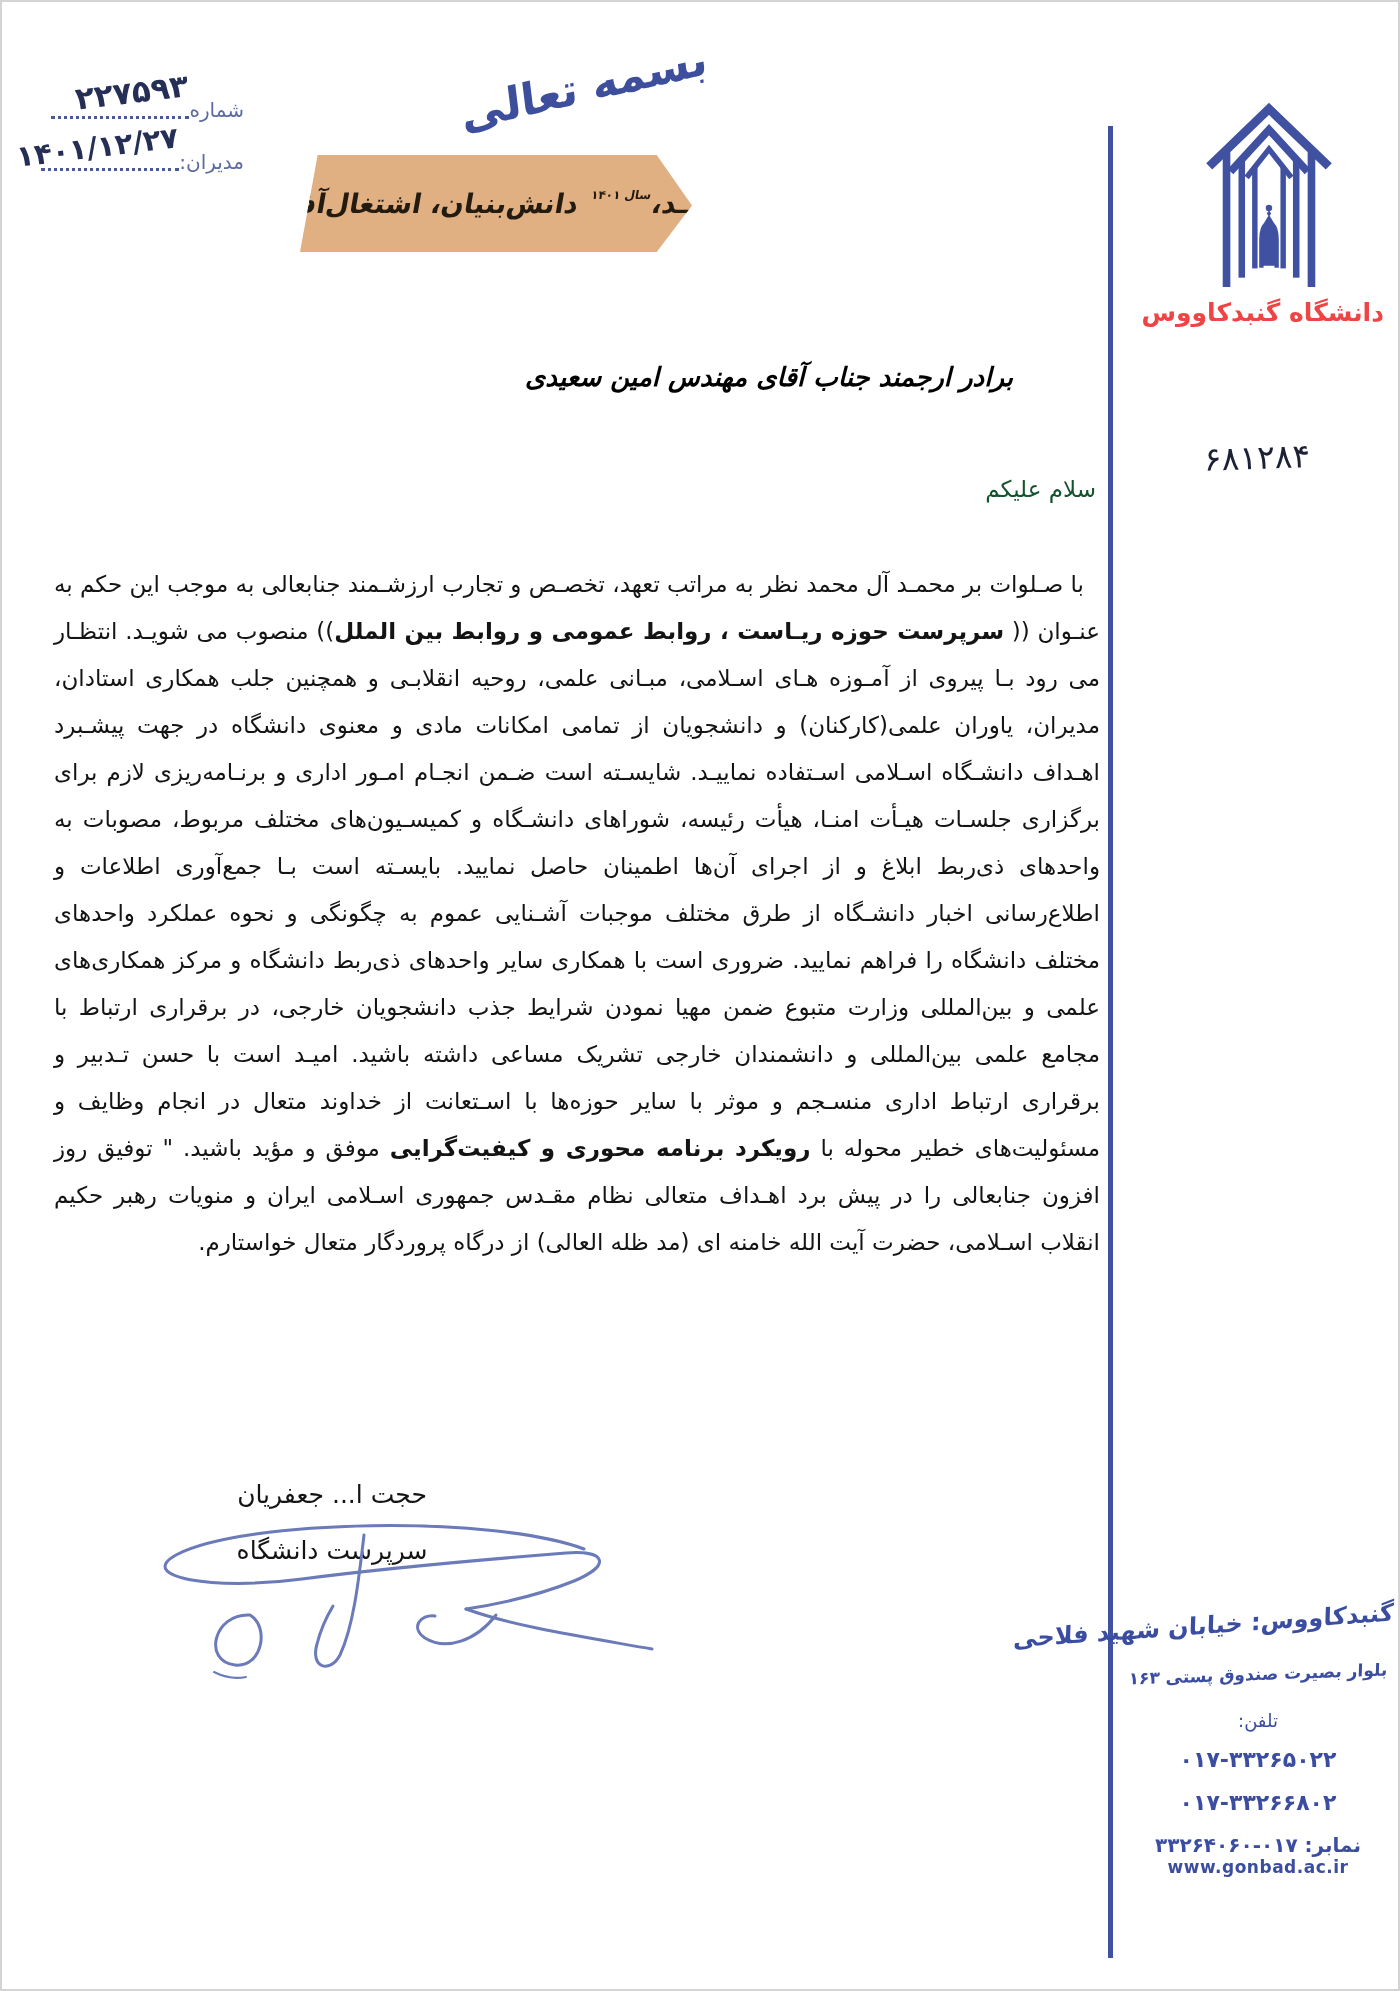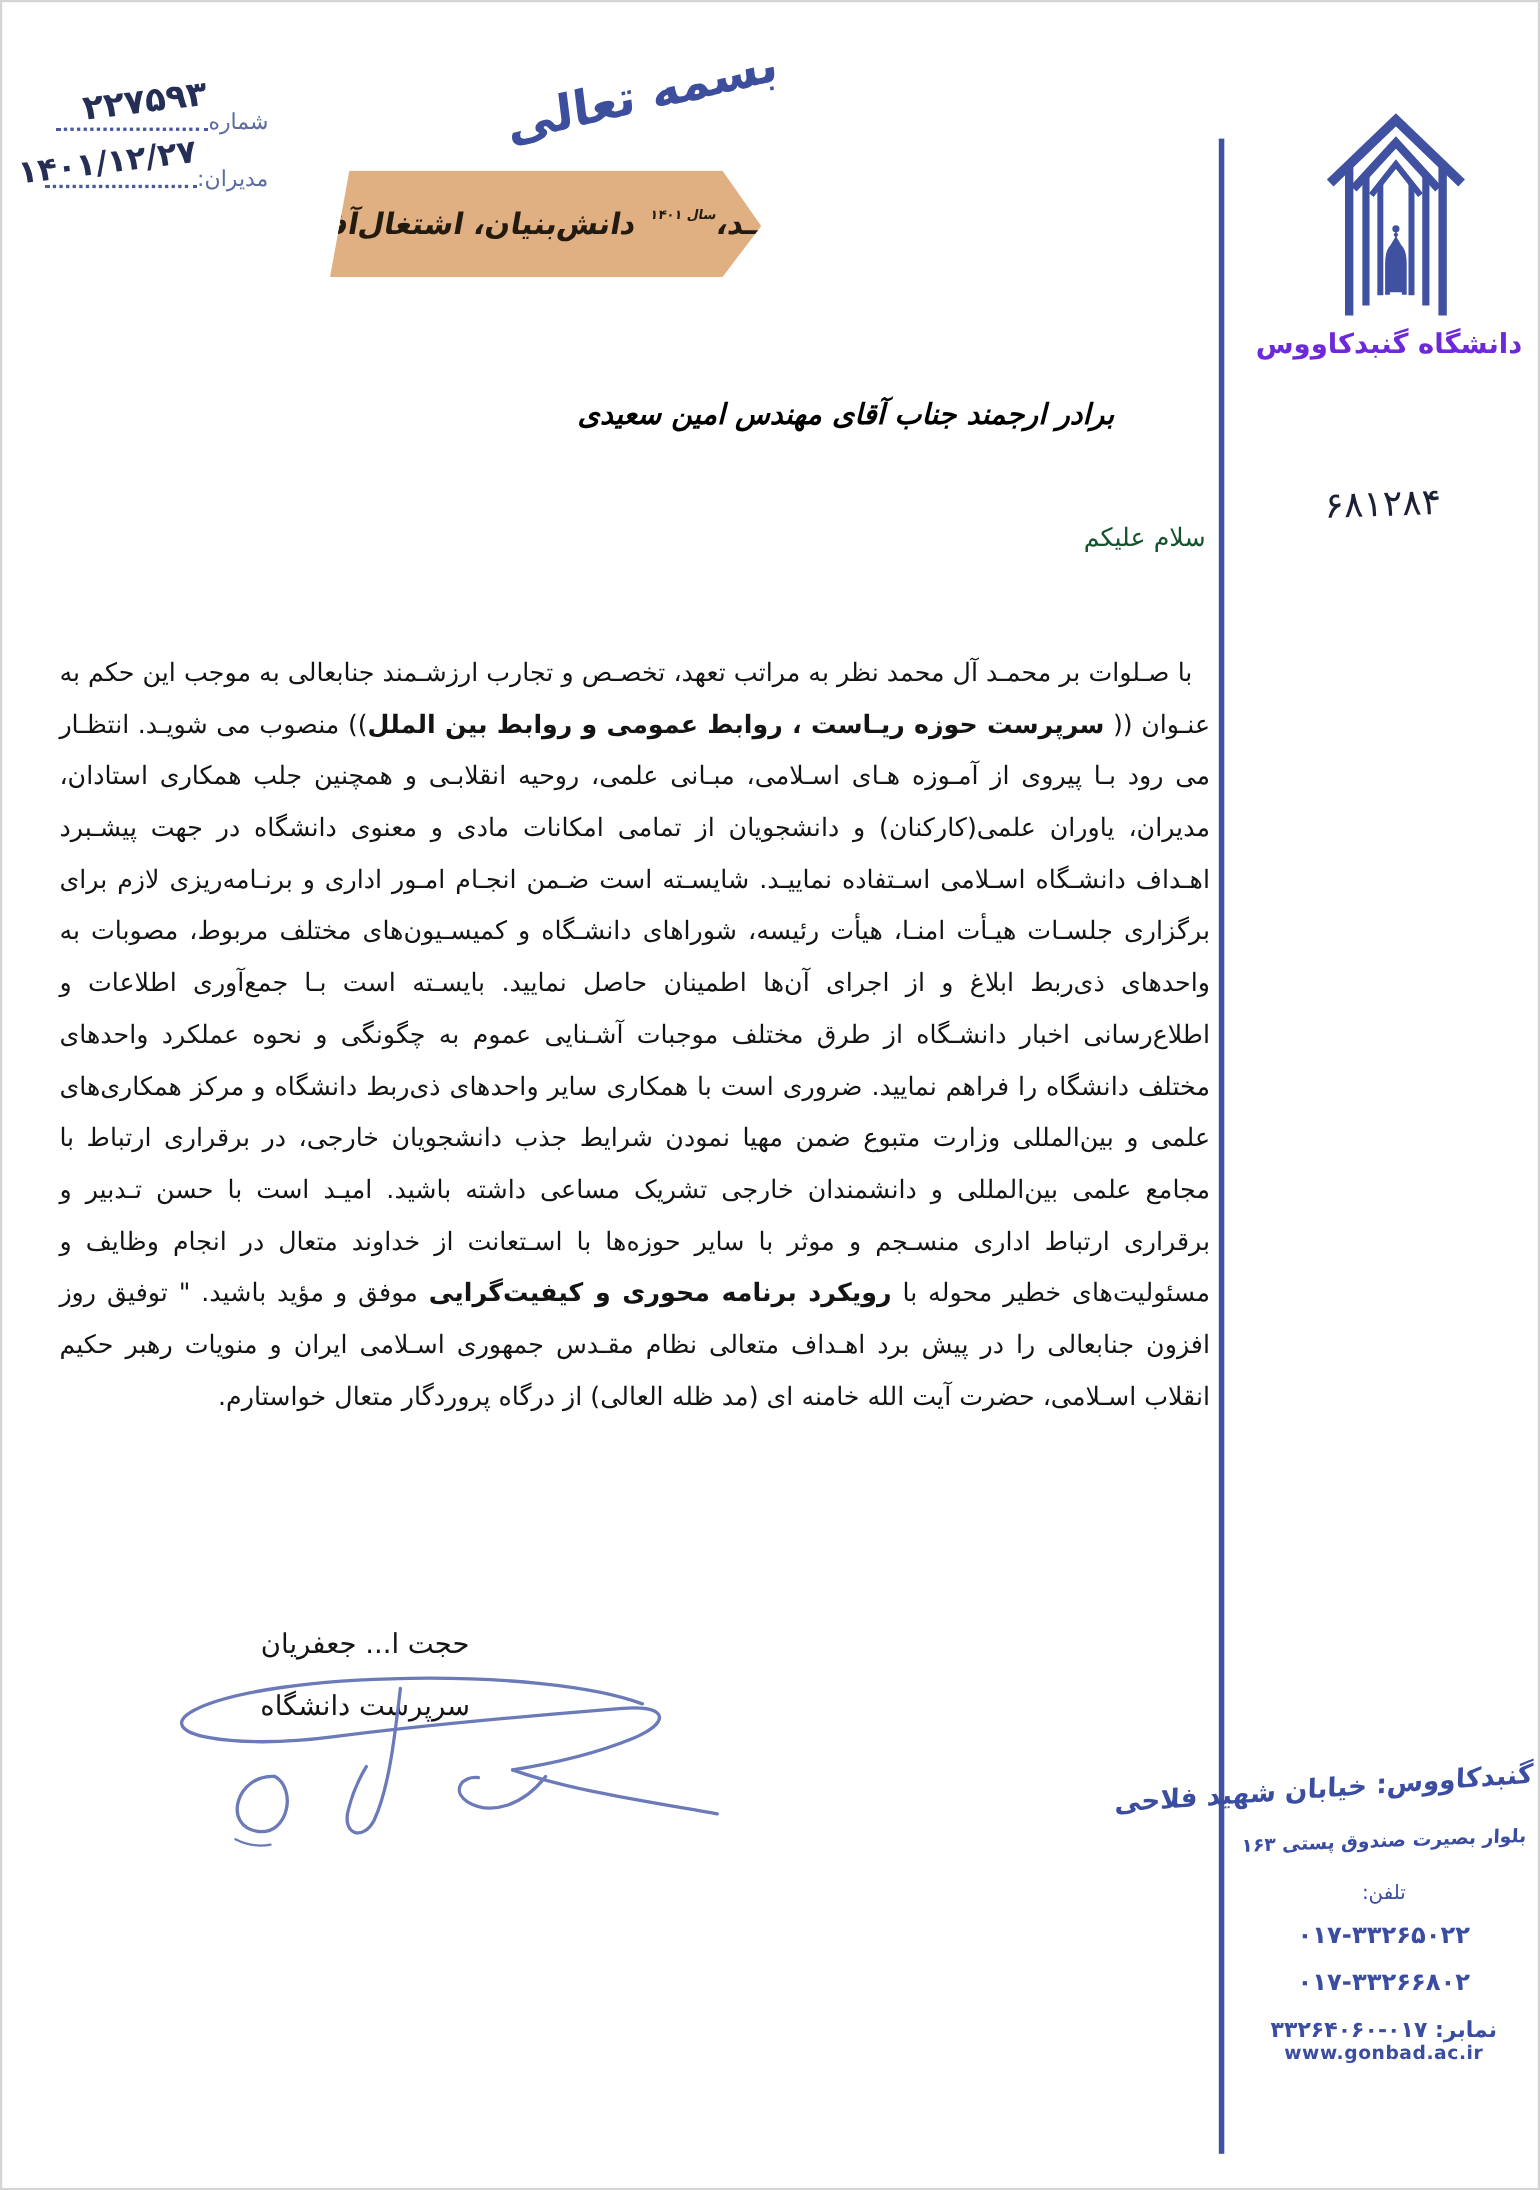--- a/index.html
+++ b/index.html
@@ -37,36 +37,36 @@
     clip-path:polygon(0% 100%, 4.5% 0%, 91% 0%, 100% 52%, 91% 100%);
     display:flex;align-items:center;justify-content:center;
     direction:rtl;color:#241b10;
   }
   .year-banner .slogan{font-size:27px;font-weight:bold;transform:skewX(-10deg);white-space:nowrap;}
   .year-banner .yr{font-size:12px;font-weight:bold;vertical-align:14px;margin:0 2px;}
   
   .v-divider{position:absolute;left:1106px;top:124px;width:5px;height:1832px;background:#3f51a0;}
   .logo-block{position:absolute;left:1152px;top:96px;width:230px;text-align:center;}
   .logo-block svg{display:block;margin:0 auto;}
-  .university-name{margin-top:4px;color:#6d28d9;font-size:25px;font-weight:bold;direction:rtl;white-space:nowrap;}
+  .university-name{margin-top:4px;color:#ef4444;font-size:25px;font-weight:bold;direction:rtl;white-space:nowrap;}
   .handwritten-code{
     position:absolute;left:1150px;top:436px;width:210px;text-align:center;
     font-size:33px;color:#1c2136;direction:rtl;transform:rotate(-2deg);letter-spacing:4px;
   }
   
   .recipient{
     position:absolute;right:385px;top:360px;
     direction:rtl;font-size:26px;font-weight:bold;color:#000000;white-space:nowrap;font-style:italic;
   }
   .greeting{
     position:absolute;right:302px;top:458px;
     direction:rtl;font-size:23px;color:#14532d;margin-top:16px;
   }
   .letter-body{
-    position:absolute;right:302px;left:52px;top:564px;
+    position:absolute;right:302px;left:52px;top:536px;
     width:1046px;direction:rtl;text-align:justify;text-indent:16px;
     font-size:23px;line-height:47px;color:#141414;
   }
   .letter-body b{font-weight:bold;}
   
   .signature-block{
     position:absolute;left:205px;top:1478px;width:250px;
     direction:rtl;text-align:center;color:#141414;font-size:25px;
   }
   .signature-title{margin-top:27px;}

